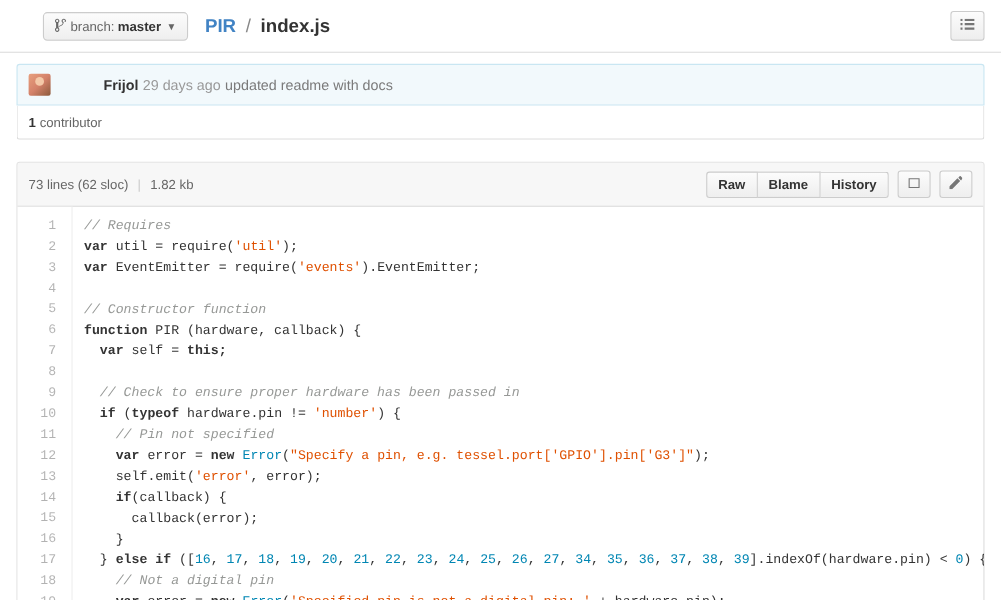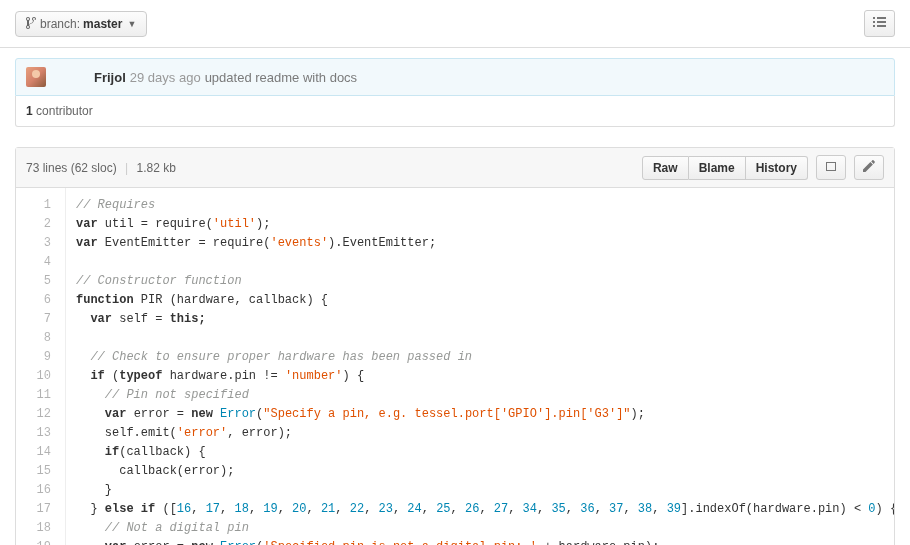--- a/index.html
+++ b/index.html
@@ -19,20 +19,21 @@
 .branch-selector {
   display: inline-flex;
   align-items: center;
   padding: 4px 10px;
   border: 1px solid #ccc;
   border-radius: 4px;
   background: linear-gradient(#fcfcfc, #eee);
   font-size: 12px;
   cursor: pointer;
   color: #333;
+  margin-left: 24px;
 }
 .branch-selector .branch-icon {
   margin-right: 4px;
   color: #666;
 }
 .branch-selector .branch-label { color: #666; }
 .branch-selector .branch-name { font-weight: 600; margin-left: 3px; }
 .branch-selector .caret { margin-left: 5px; color: #666; font-size: 9px; }
 .breadcrumb {
   margin-left: 15px;
@@ -176,20 +177,25 @@
 <div class="top-bar">
   <div class="branch-selector">
     <span class="branch-icon">
       <svg width="10" height="13" viewBox="0 0 10 13">
           <path fill="#666" d="M9 3c0-1.1-.9-2-2-2s-2 .9-2 2c0 .7.4 1.4 1 1.7-.1 1.3-.7 1.8-1.8 2.3C3.3 7.4 2.5 7.8 2 8.7V4.7C2.6 4.4 3 3.7 3 3c0-1.1-.9-2-2-2S-1 1.9-1 3c0 .7.4 1.4 1 1.7v4.6C-.6 9.6-1 10.3-1 11c0 1.1.9 2 2 2s2-.9 2-2c0-.7-.4-1.3-.9-1.7.2-.8.8-1.1 2-1.7 1.4-.6 2.7-1.4 2.9-3.9C7.6 4.4 9 3.7 9 3zM1 2c.6 0 1 .5 1 1s-.4 1-1 1-1-.5-1-1 .4-1 1-1zm0 10c-.6 0-1-.5-1-1s.4-1 1-1 1 .5 1 1-.4 1-1 1zM7 4c-.6 0-1-.5-1-1s.4-1 1-1 1 .5 1 1-.4 1-1 1z" transform="translate(1,0)"></path>
         </svg>
     </span>
     <span class="branch-label">branch:</span>
     <span class="branch-name">master</span>
     <span class="caret">▼</span>
+  </div>
+  <div class="breadcrumb">
+    <a href="#">PIR</a>
+    <span class="sep">/</span>
+    <span class="current">index.js</span>
   </div>
   <div class="top-right">
     <button class="icon-btn">
       <svg width="13" height="11" viewBox="0 0 13 11">
           <path fill="#767676" d="M0 0h2v2H0zM4 0h9v2H4zM0 4h2v2H0zM4 4h9v2H4zM0 8h2v2H0zM4 8h9v2H4z"></path>
         </svg>
     </button>
   </div>
 </div>
 

